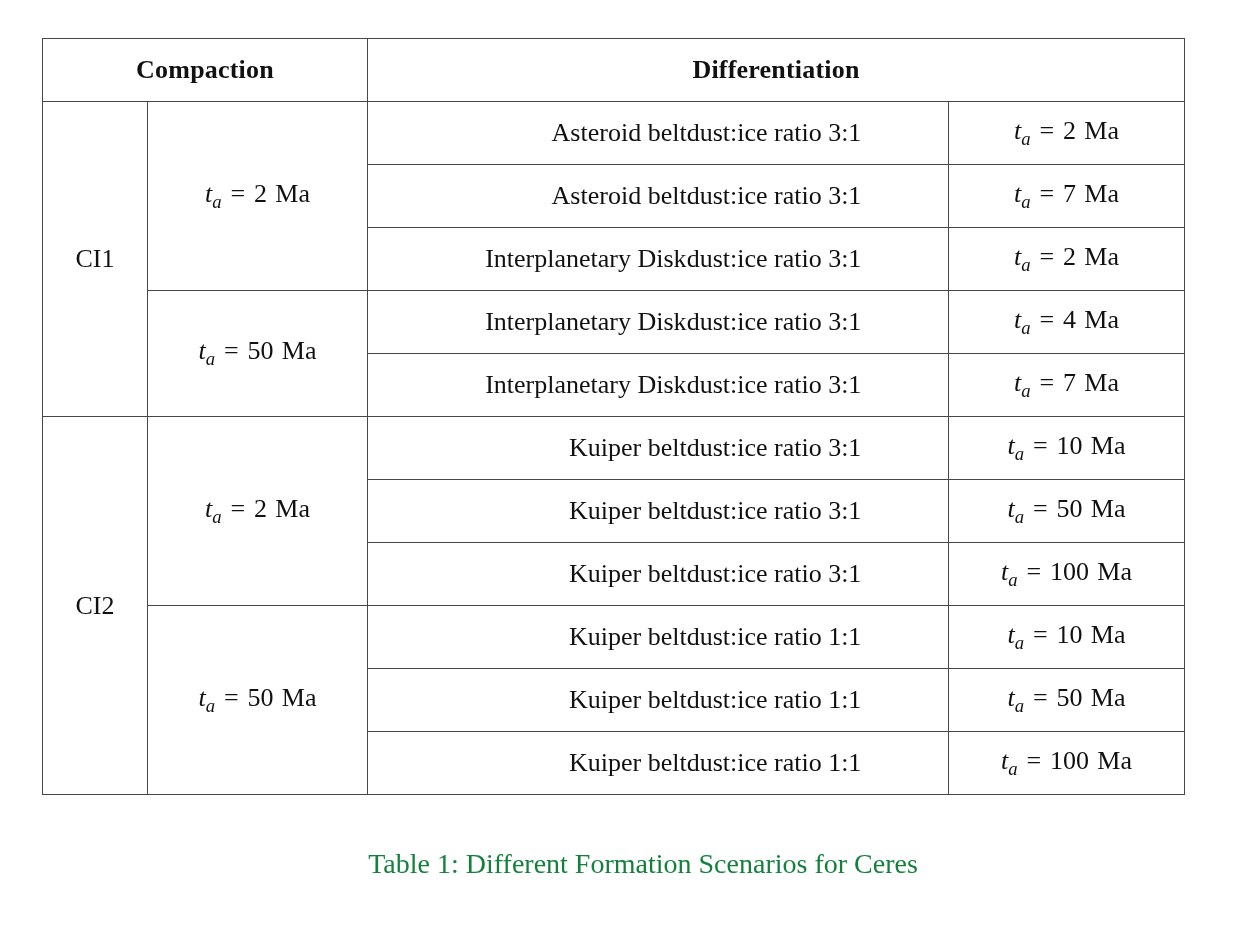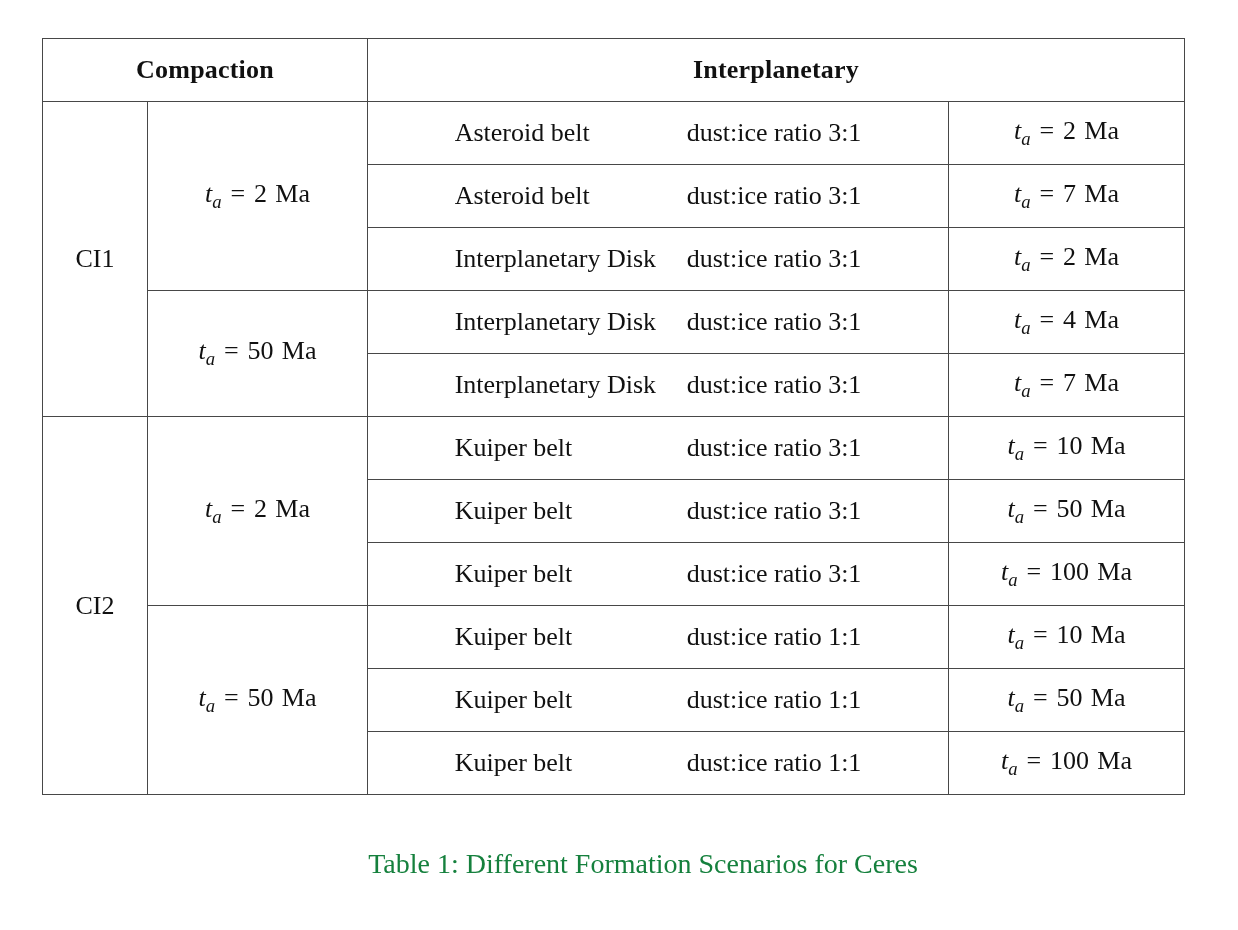--- a/index.html
+++ b/index.html
@@ -36,21 +36,21 @@
     font-size: 29px;
     letter-spacing: 0.2px;
   }
   td.ci {
     font-weight: normal;
     font-size: 27px;
   }
   td.desc .loc {
     display: inline-block;
     min-width: 232px;
-    text-align: left;
+    text-align: right;
     white-space: nowrap;
   }
   td.desc .ratio {
     display: inline-block;
     white-space: nowrap;
     font-family: Liberation Serif, serif;
   }
   .math .mvar { font-style: italic; }
   .math sub { font-style: italic; font-size: 0.72em; }
   .math .meq { margin: 0 0.34em; }
@@ -75,21 +75,21 @@
     <colgroup>
       <col style="width:105px">
         <col style="width:220px">
         <col style="width:581px">
         <col style="width:236px">
     </colgroup>
 
     <tbody>
         <tr>
       <td class="hdr" colspan="2">Compaction</td>
-      <td class="hdr" colspan="2">Interplanetary</td>
+      <td class="hdr" colspan="2">Differentiation</td>
     </tr>
 
     <tr>
       <td class="ci" rowspan="5">CI1</td>
       <td rowspan="3">
         <span class="math"><span class="mvar">t</span><sub>a</sub><span class="meq">=</span><span class="mnum">2</span><span class="munit">Ma</span></span>
       </td>
       <td class="desc"><span class="loc">Asteroid belt</span><span class="ratio">dust:ice ratio 3:1</span></td>
       <td>
         <span class="math"><span class="mvar">t</span><sub>a</sub><span class="meq">=</span><span class="mnum">2</span><span class="munit">Ma</span></span>

